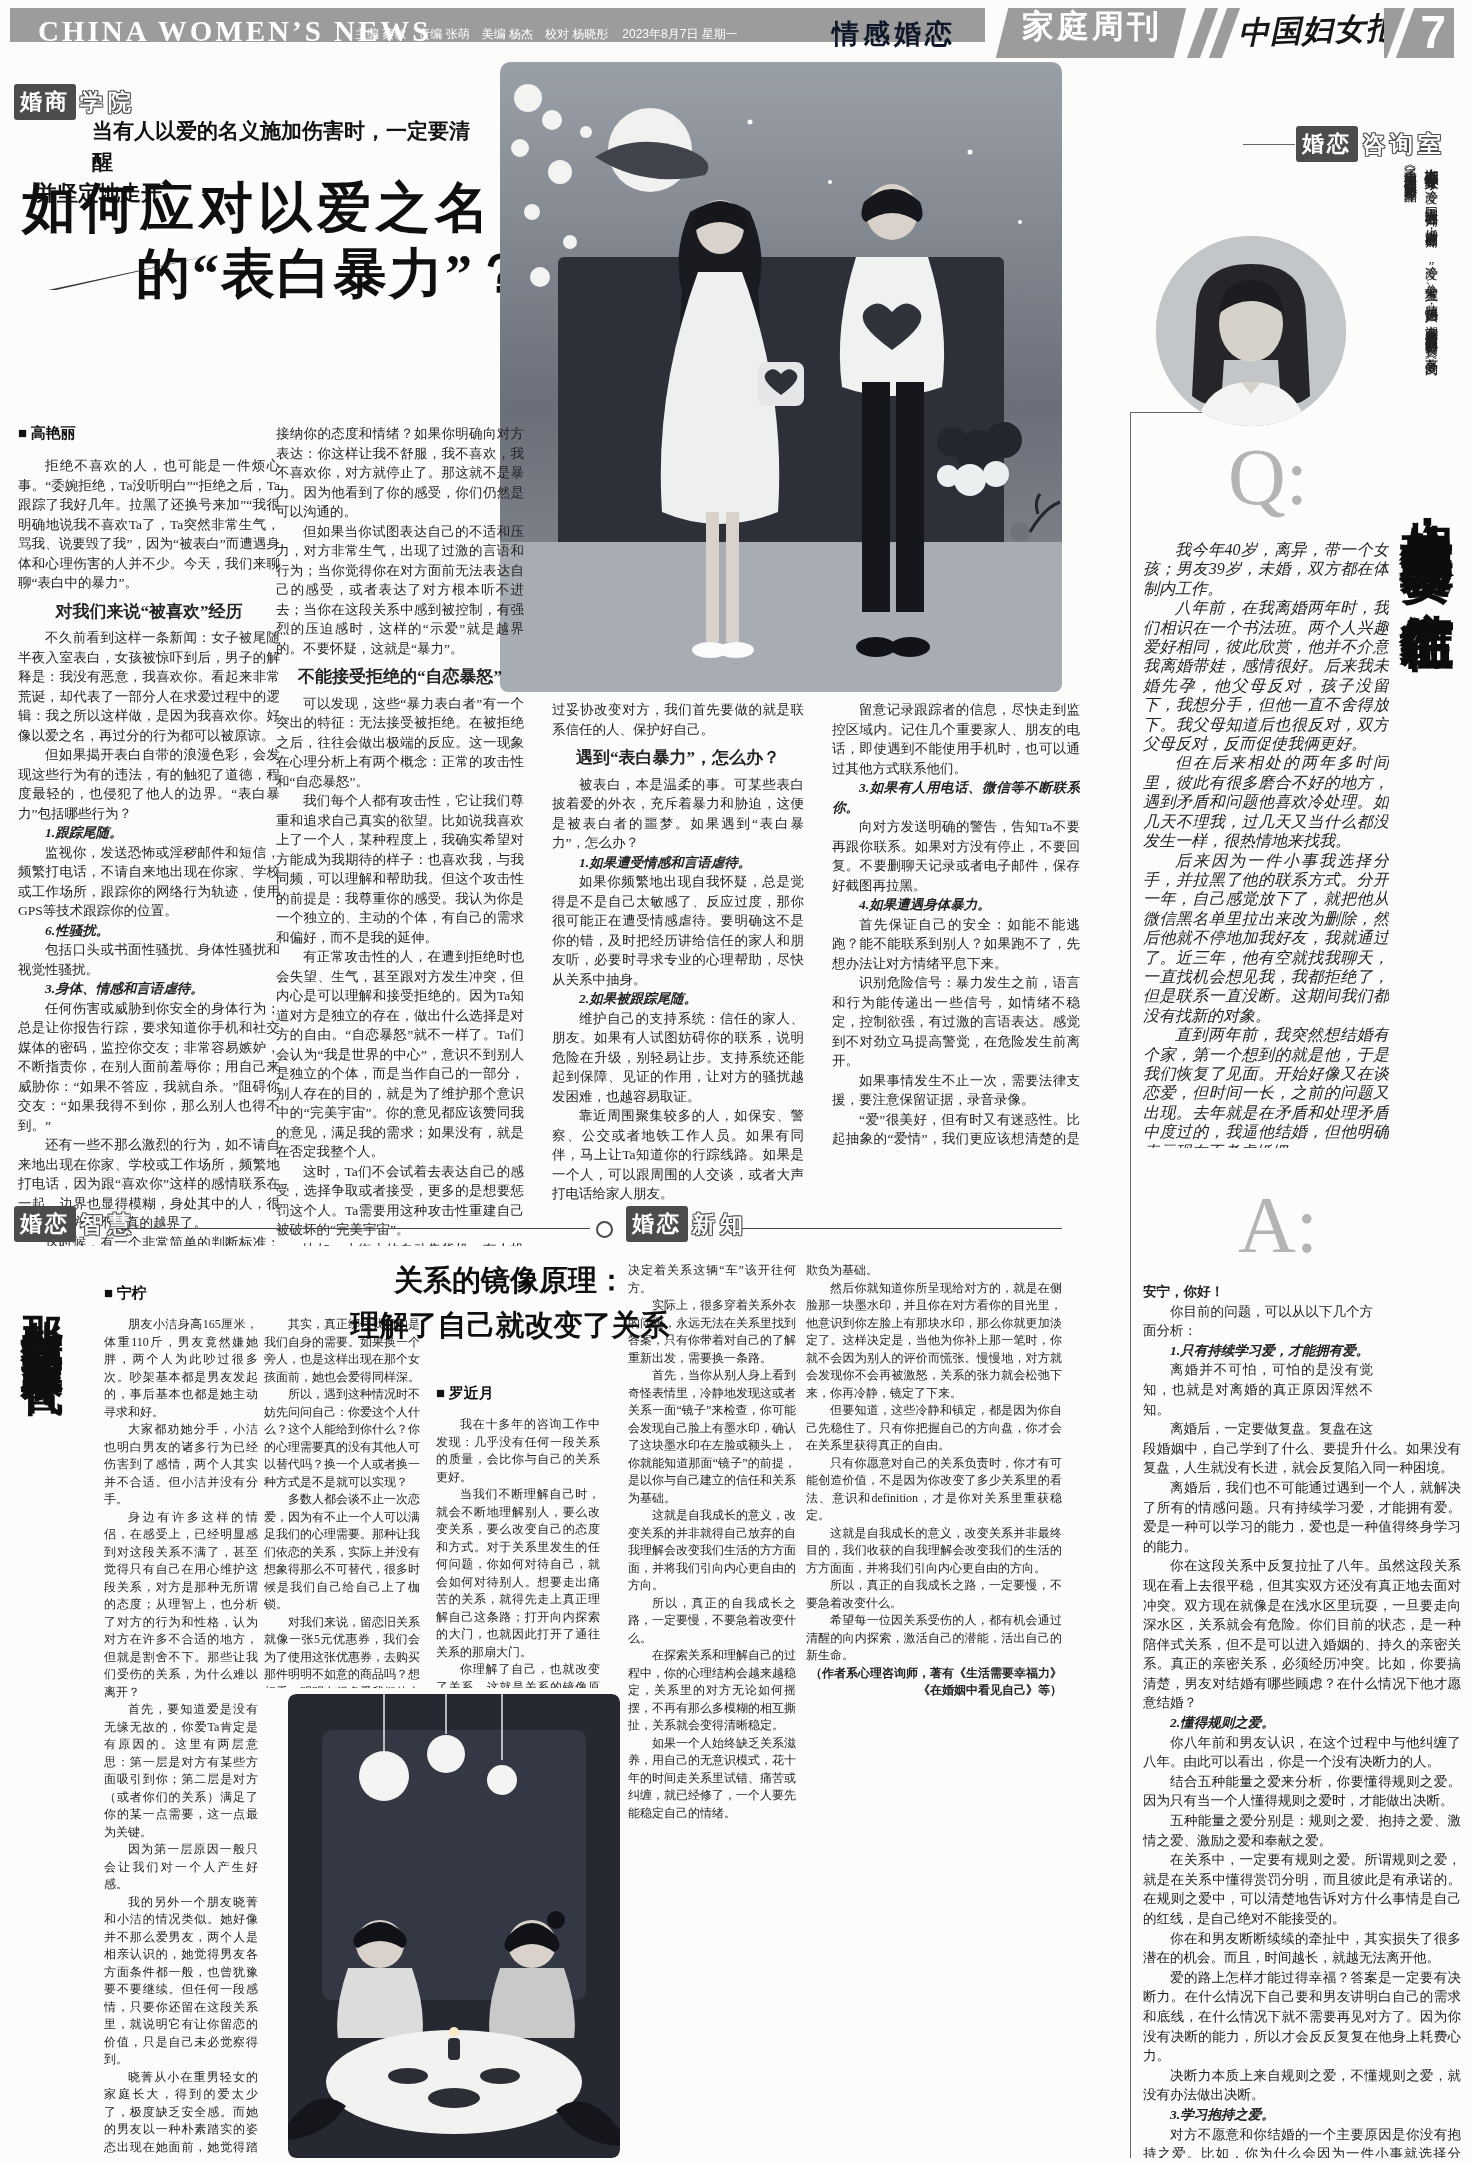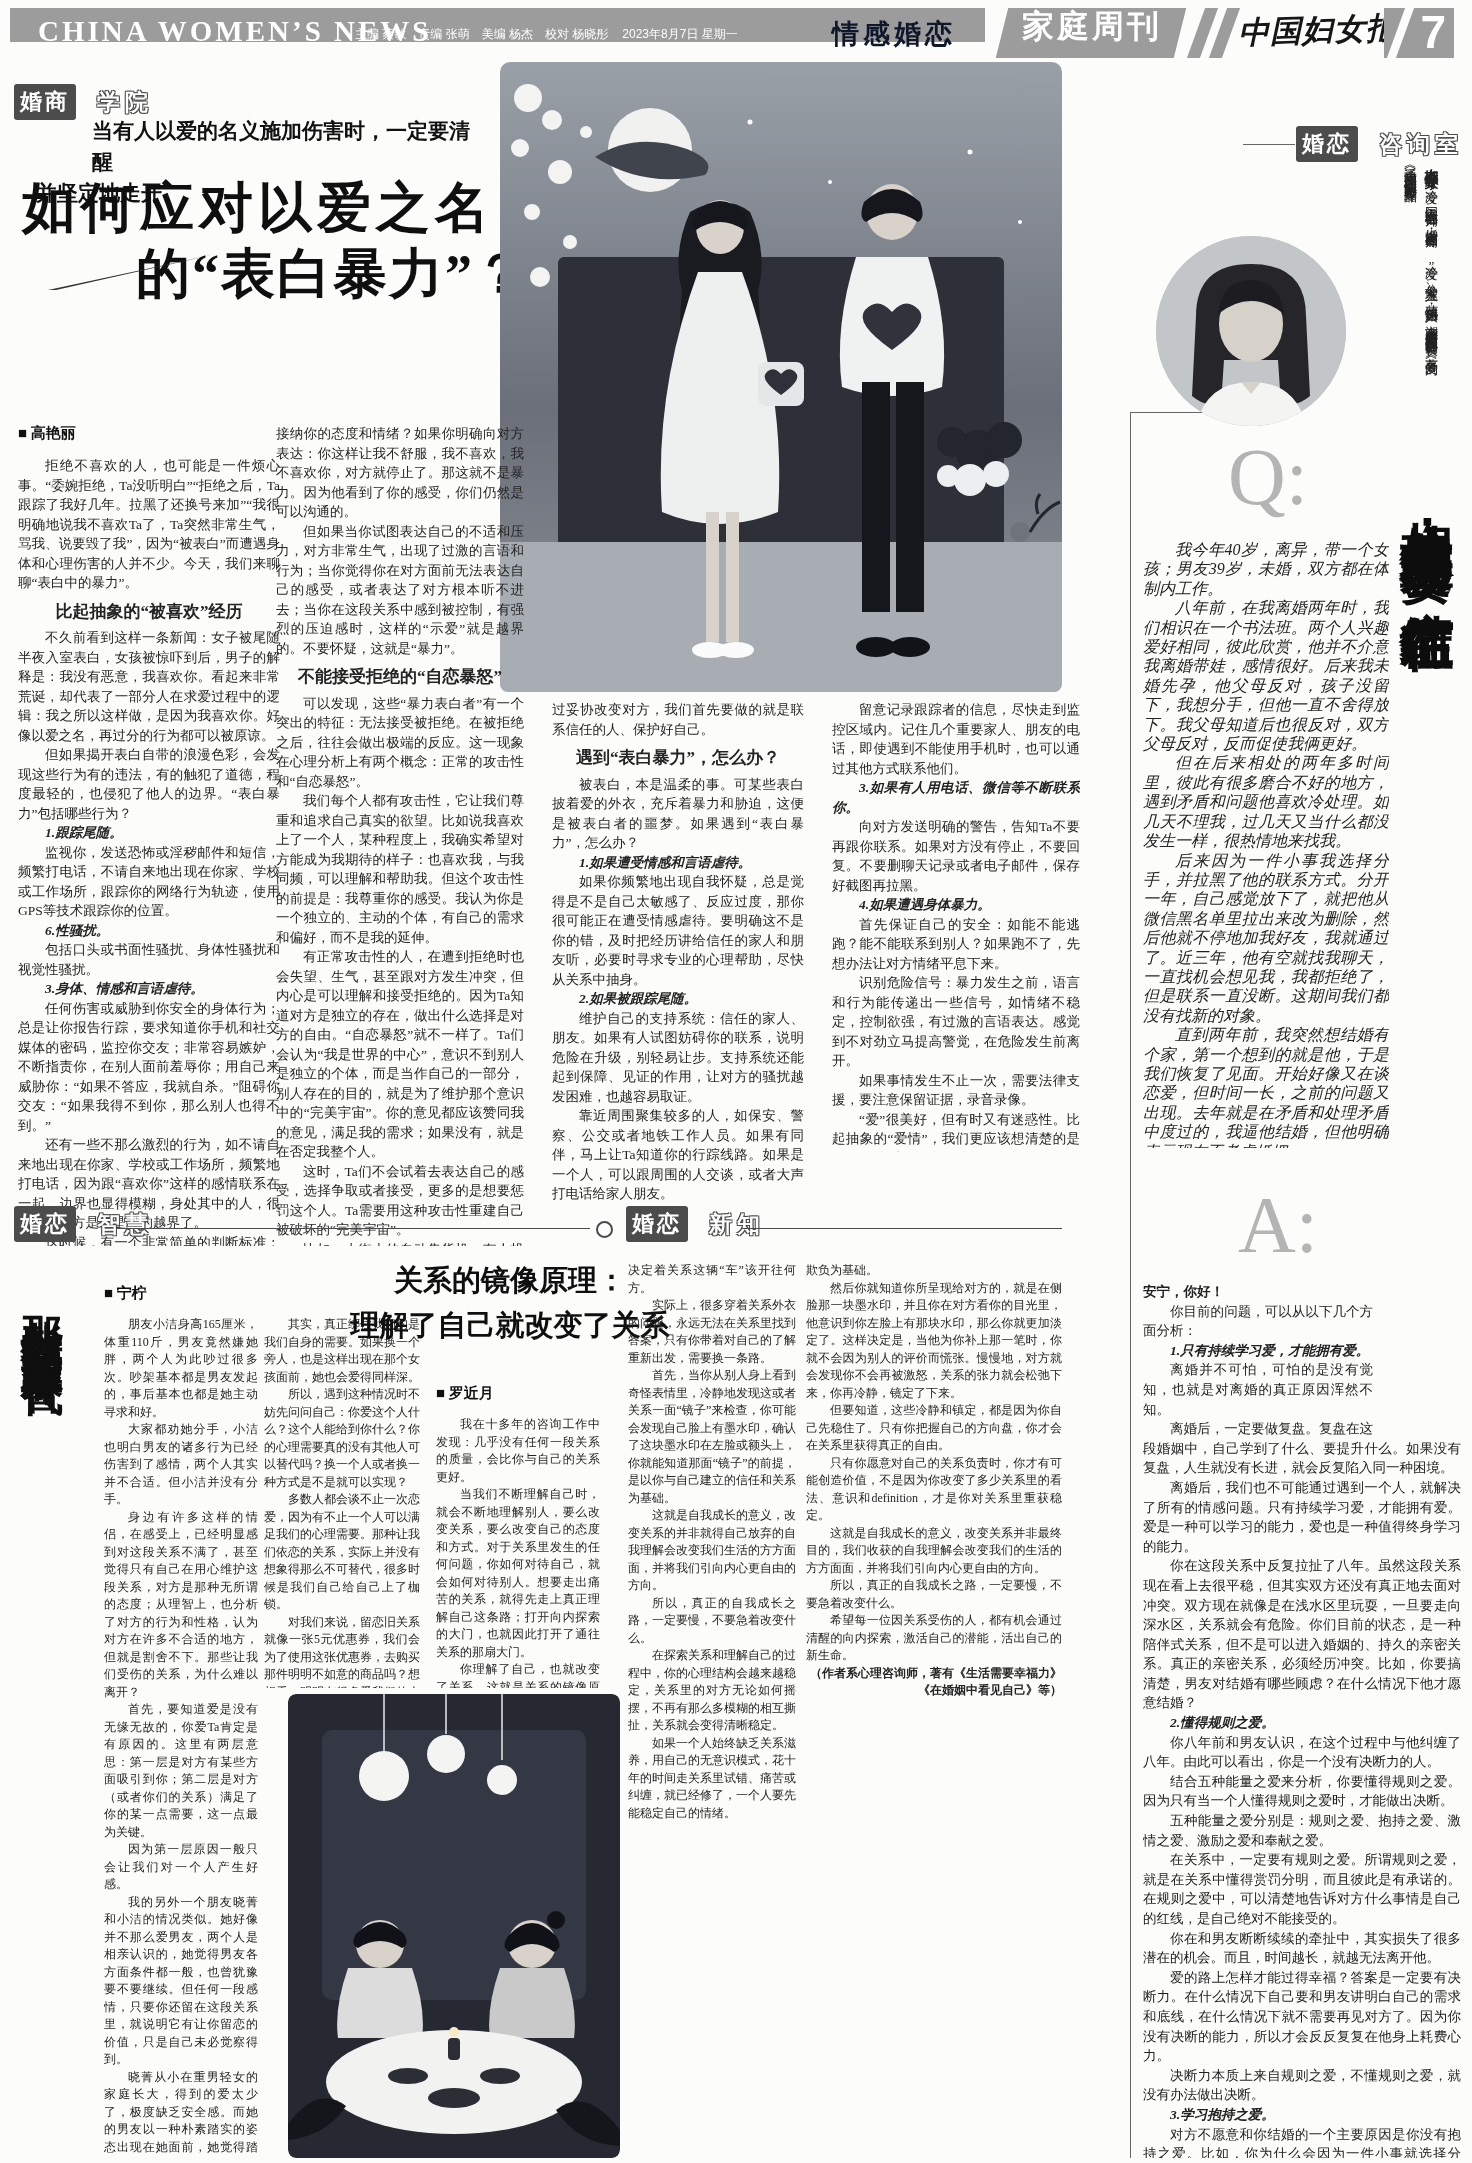--- a/index.html
+++ b/index.html
@@ -12,21 +12,21 @@
   .credits span{margin-right:14px;}
   .col-name{position:absolute;left:822px;top:8px;font-size:27px;font-weight:bold;color:#0f172a;letter-spacing:4px;}
   .hdr-bar2{position:absolute;left:1002px;top:8px;width:178px;height:50px;background:#9c9c9c;transform:skewX(-14deg);}
   .weekly{position:absolute;left:1012px;top:5px;width:160px;text-align:center;font-size:32px;font-weight:bold;color:#fff;letter-spacing:3px;}
   .hdr-slash{position:absolute;top:8px;width:13px;height:50px;background:#9c9c9c;transform:skewX(-20deg);}
   .paper-logo{position:absolute;left:1238px;top:10px;width:140px;font-size:31px;font-weight:bold;font-style:italic;color:#161616;letter-spacing:1px;white-space:nowrap;transform:rotate(-2deg);}
   .pageno-block{position:absolute;left:1384px;top:8px;width:70px;height:50px;background:#9c9c9c;}
   .pageno-block .stripe{position:absolute;left:12px;top:0;width:9px;height:50px;background:#fcfcfb;transform:skewX(-20deg);}
   .pageno{position:absolute;right:8px;top:-3px;font-size:46px;font-weight:bold;color:#fff;font-family:"Liberation Sans",sans-serif;}
   
-  .badge{position:absolute;display:flex;align-items:center;gap:21px;font-family:"Liberation Serif",serif;}
+  .badge{position:absolute;display:flex;align-items:center;gap:4px;font-family:"Liberation Serif",serif;}
   .badge .solid{background:#4c4c4c;color:#fff;font-weight:bold;font-size:22px;letter-spacing:3px;padding:3px 6px;border-radius:3px;}
   .badge .hollow{font-size:23px;font-weight:bold;letter-spacing:5px;color:#fff;
       text-shadow:-1px -1px 0 #4c4c4c,1px -1px 0 #4c4c4c,-1px 1px 0 #4c4c4c,1px 1px 0 #4c4c4c;}
   
   .deck{position:absolute;left:36px;top:116px;width:450px;font-size:21px;font-weight:bold;line-height:31px;color:#111;}
   .deck .d1{margin-left:56px;}
   .hl1{position:absolute;left:22px;top:172px;font-size:54px;font-weight:bold;letter-spacing:5px;color:#0f0f0f;}
   .hl2{position:absolute;left:136px;top:238px;font-size:54px;font-weight:bold;letter-spacing:2px;color:#0f0f0f;}
   .hl-slash{position:absolute;left:48px;top:252px;width:170px;height:40px;}
   .byline{position:absolute;font-size:15px;font-weight:bold;color:#111;}
@@ -163,21 +163,21 @@
         <ellipse cx="410" cy="585" rx="20" ry="10" fill="#111318"></ellipse>
         <path d="M392 250 q-14 -16 -27 -2 q-11 13 27 40 q38 -27 27 -40 q-13 -14 -27 2z" fill="#30333b"></path>
       </g>
       <circle cx="520" cy="470" r="10" fill="#6f747b"></circle>
       <path d="M530 470 q14 -24 30 -30 m-22 12 q-4 -12 2 -20" stroke="#23262c" stroke-width="3" fill="none"></path>
     </svg>
   </div>
 
   <div class="col" style="left:18px;top:456px;width:262px;height:790px;">
       <p class="para">拒绝不喜欢的人，也可能是一件烦心事。“委婉拒绝，Ta没听明白”“拒绝之后，Ta跟踪了我好几年。拉黑了还换号来加”“我很明确地说我不喜欢Ta了，Ta突然非常生气，骂我、说要毁了我”，因为“被表白”而遭遇身体和心理伤害的人并不少。今天，我们来聊聊“表白中的暴力”。</p>
-      <h4 class="subhead">比起抽象的“被喜欢”经历</h4>
+      <h4 class="subhead">对我们来说“被喜欢”经历</h4>
       <p class="para">不久前看到这样一条新闻：女子被尾随半夜入室表白，女孩被惊吓到后，男子的解释是：我没有恶意，我喜欢你。看起来非常荒诞，却代表了一部分人在求爱过程中的逻辑：我之所以这样做，是因为我喜欢你。好像以爱之名，再过分的行为都可以被原谅。</p>
       <p class="para">但如果揭开表白自带的浪漫色彩，会发现这些行为有的违法，有的触犯了道德，程度最轻的，也侵犯了他人的边界。“表白暴力”包括哪些行为？</p>
       <p class="lead">1.跟踪尾随。</p>
       <p class="para">监视你，发送恐怖或淫秽邮件和短信，频繁打电话，不请自来地出现在你家、学校或工作场所，跟踪你的网络行为轨迹，使用GPS等技术跟踪你的位置。</p>
       <p class="lead">6.性骚扰。</p>
       <p class="para">包括口头或书面性骚扰、身体性骚扰和视觉性骚扰。</p>
       <p class="lead">3.身体、情感和言语虐待。</p>
       <p class="para">任何伤害或威胁到你安全的身体行为；总是让你报告行踪，要求知道你手机和社交媒体的密码，监控你交友；非常容易嫉妒，不断指责你，在别人面前羞辱你；用自己来威胁你：“如果不答应，我就自杀。”阻碍你交友：“如果我得不到你，那么别人也得不到。”</p>
       <p class="para">还有一些不那么激烈的行为，如不请自来地出现在你家、学校或工作场所，频繁地打电话，因为跟“喜欢你”这样的感情联系在一起，边界也显得模糊，身处其中的人，很难判断对方是不是真的越界了。</p>
       <p class="para">这时候，有一个非常简单的判断标准：当你表达出自己的不满和不适时，对方是否可以</p>

